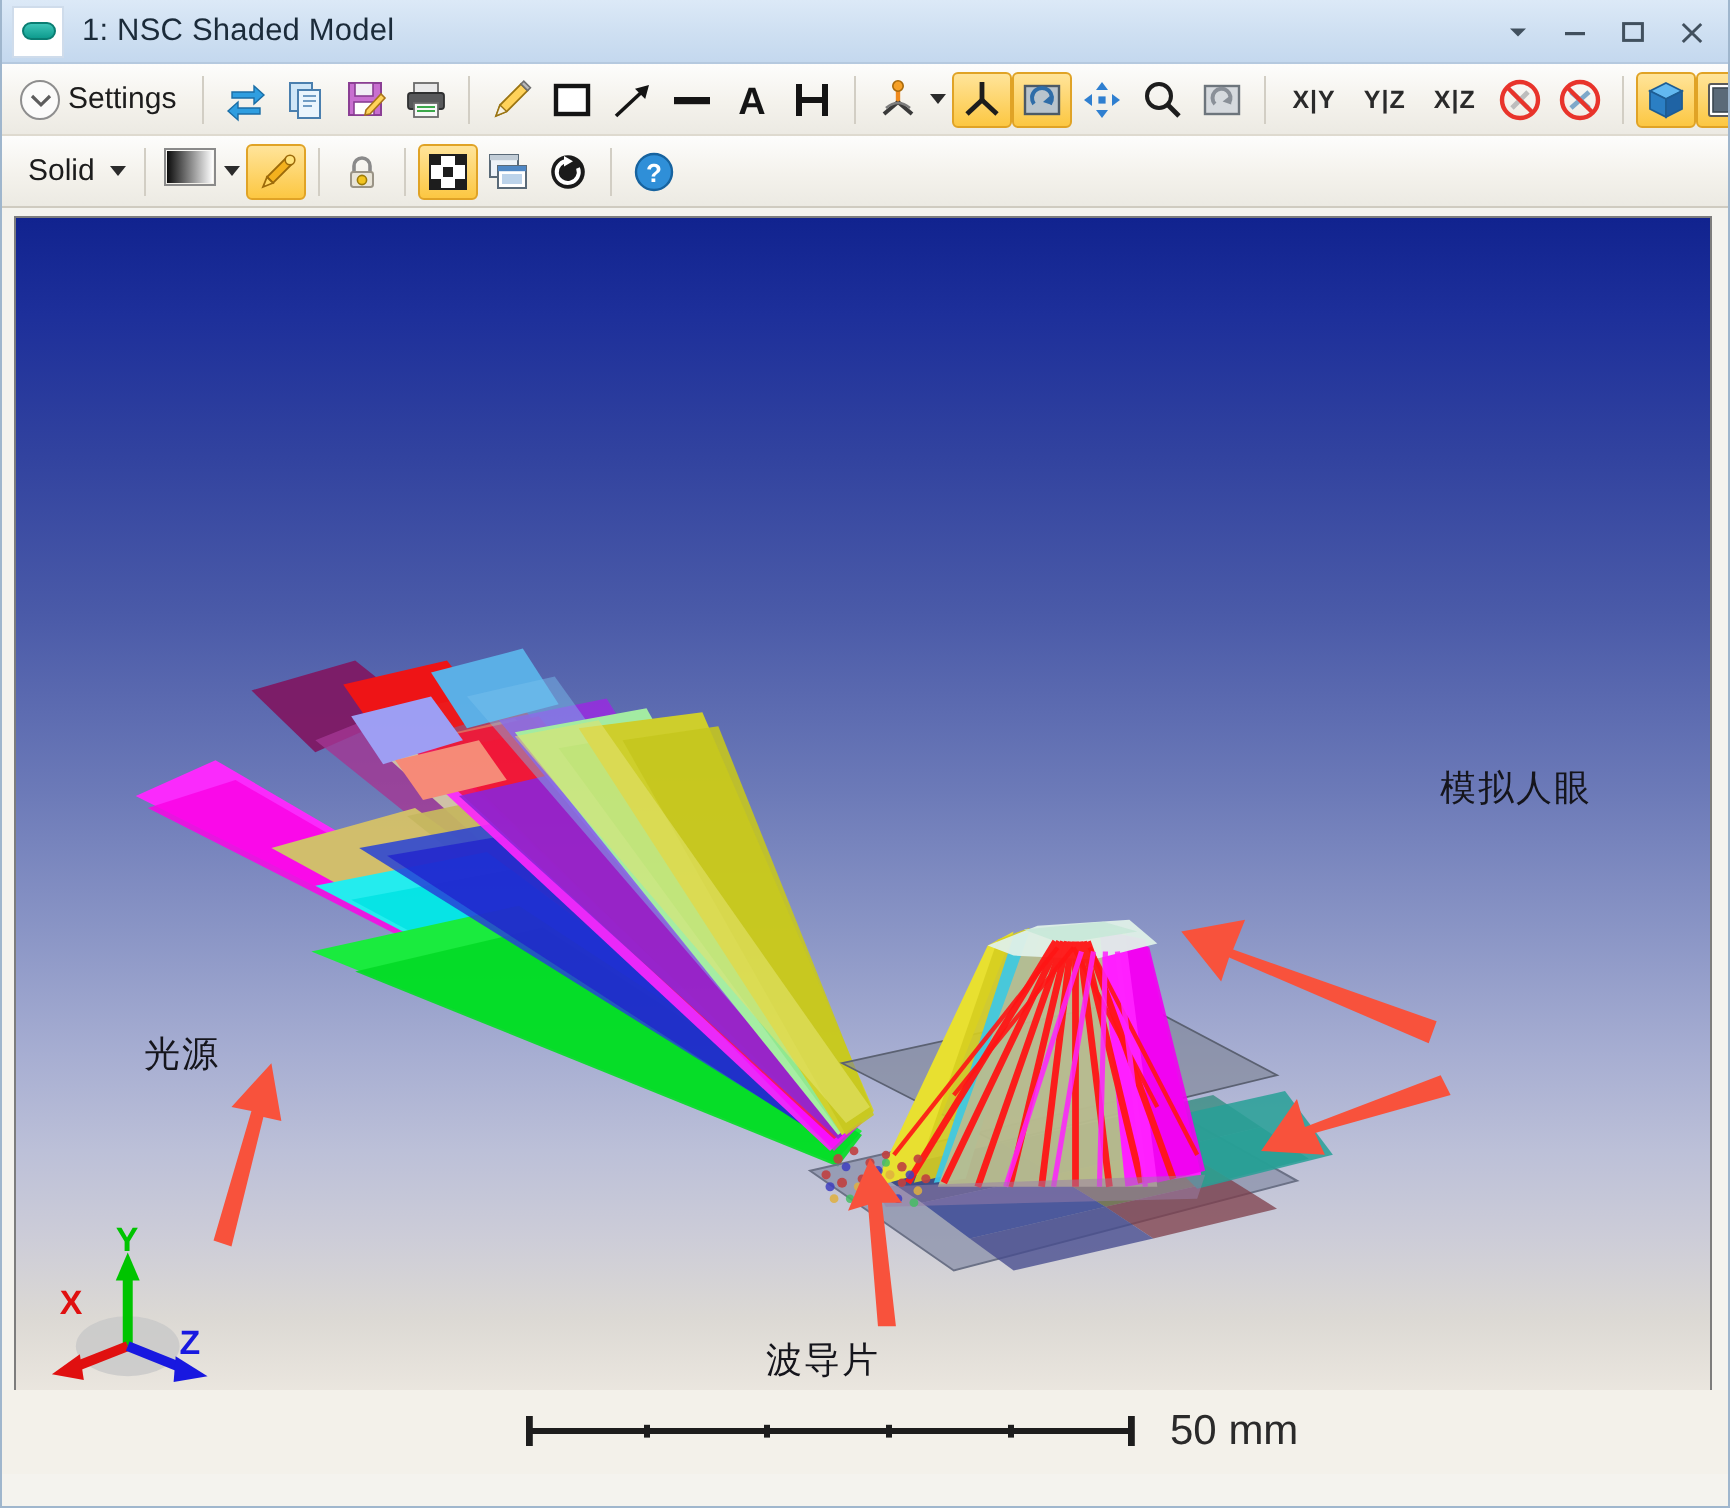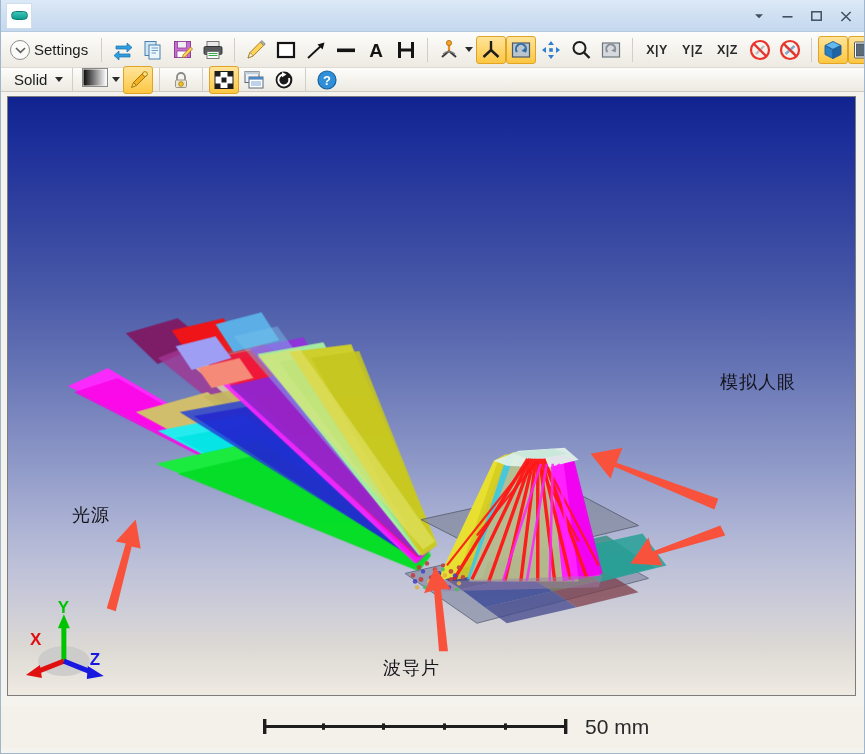--- a/index.html
+++ b/index.html
@@ -60,21 +60,21 @@
   .tb-btn svg { display:block; }
 
   
   .toolbar {
     display: flex; align-items: center;
     height: 36px;
     background: linear-gradient(to bottom,#fdfdfc 0%, #f4f2ec 55%, #eceae3 100%);
     padding-left: 6px;
     border-bottom: 1px solid #dedacf;
   }
-  .toolbar.row2 { height: 24px; border-bottom: 1px solid #cfcbc0; }
+  .toolbar.row2 { height: 36px; border-bottom: 1px solid #cfcbc0; }
   .tsep {
     width: 1px; height: 24px;
     background: #d2cec4;
     margin: 0 6px;
     flex: none;
   }
   .titem {
     display: flex; align-items: center; justify-content: center;
     height: 28px;
     padding: 0 3px;
@@ -144,41 +144,42 @@
     color: #15151c;
     font-family: "DejaVu Sans", "Liberation Sans", sans-serif;
     font-size: 18px;
     letter-spacing: 1px;
     white-space: nowrap;
   }
 
   
   .scalebar-wrap {
     position: absolute;
-    left: 0; right: 0; bottom: 5px;
+    left: 0; right: 0; bottom: 16px;
     height: 42px;
     background: #f3f1ea;
     display: flex; align-items: center;
     padding-left: 258px;
   }
   .sb-text {
     font-size: 21px; color: #2a2a2a;
     margin-left: 6px;
     font-family: "Liberation Sans", sans-serif;
   }
 </style>
 </head>
 <body>
 
 <div id="app">
 
   <div class="titlebar">
     <div class="title-icon-box">
       <div class="title-pill"></div>
     </div>
+    <div class="title-text">1: NSC Shaded Model</div>
 
     <div class="title-buttons">
       <div class="tb-btn">
         <svg width="12" height="12" viewBox="0 0 12 12">
             <path d="M2 4.2 L6 8.2 L10 4.2 Z" fill="#41505e"></path>
           </svg>
       </div>
       <div class="tb-btn">
         <svg width="13" height="12" viewBox="0 0 13 12">
             <rect x="1.5" y="6" width="10" height="1.6" fill="#41505e"></rect>

